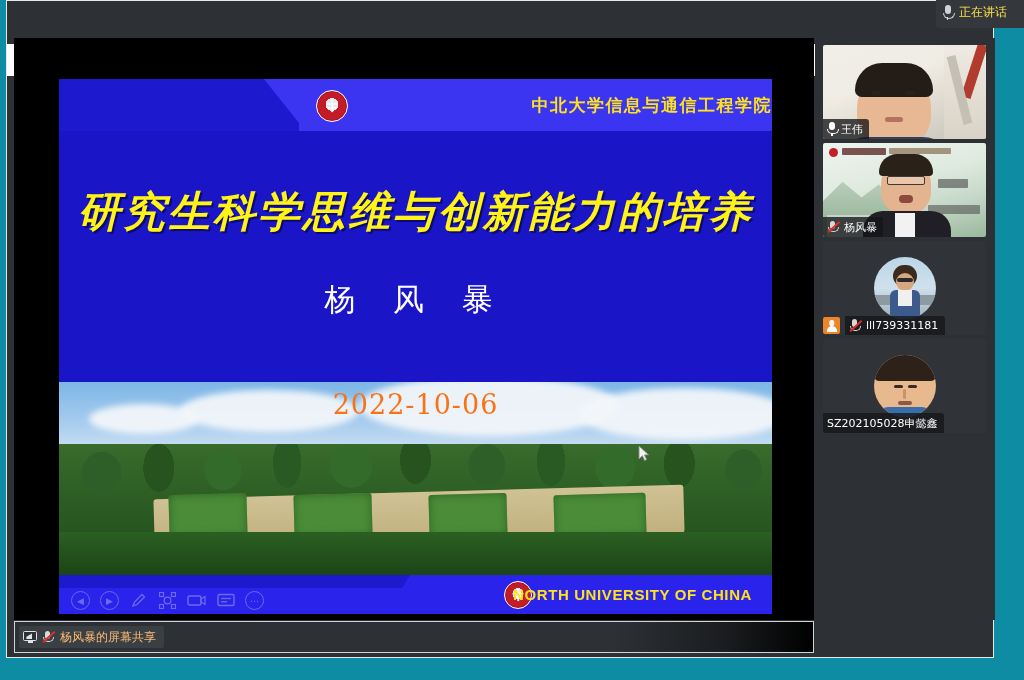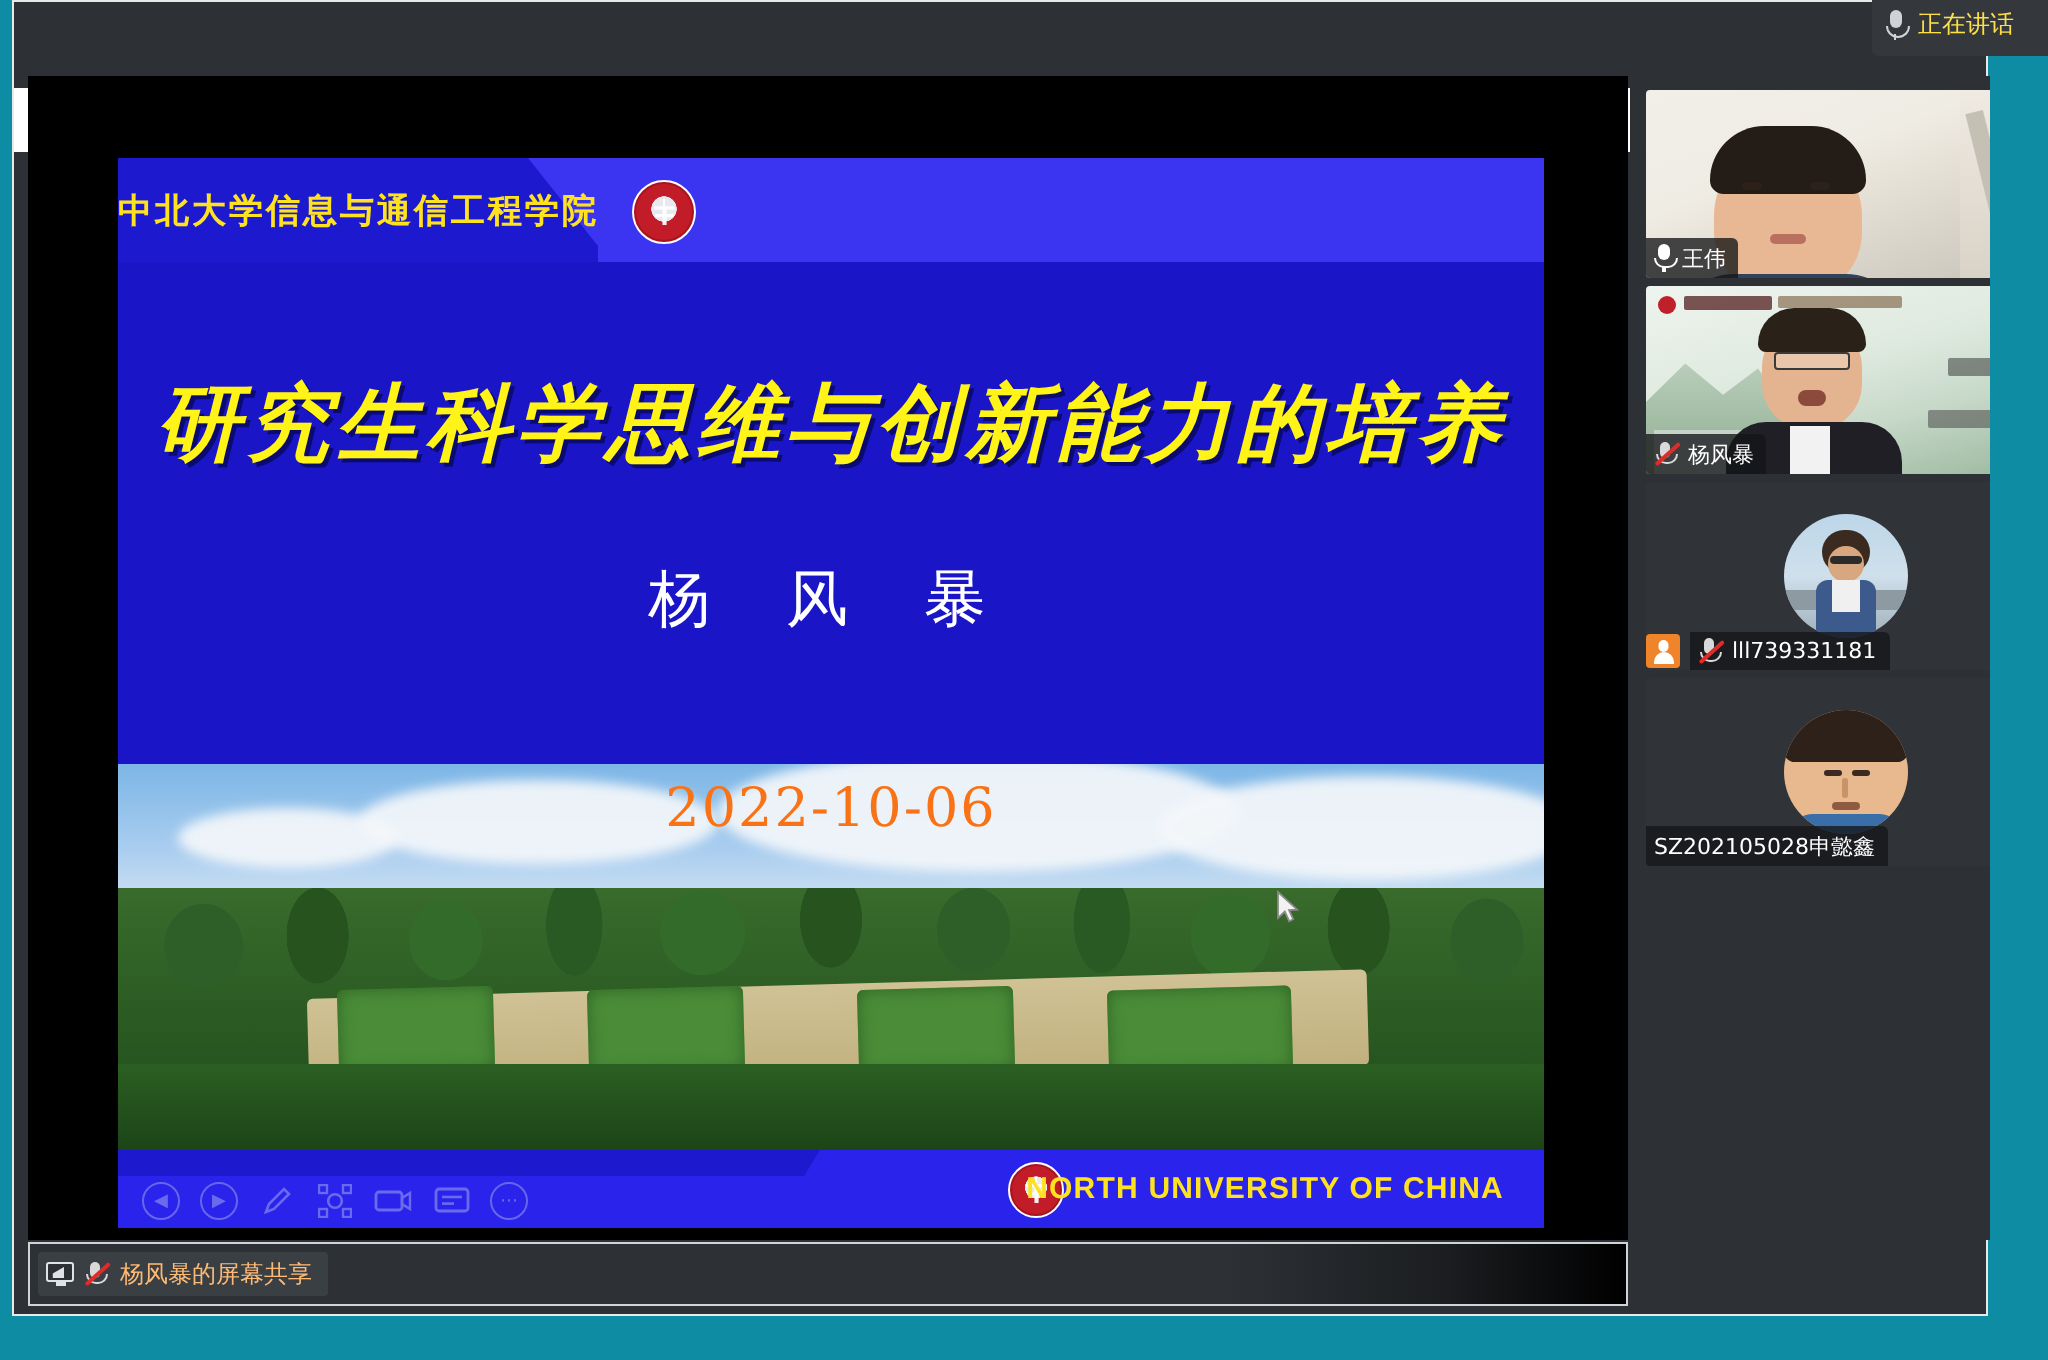--- a/index.html
+++ b/index.html
@@ -42,21 +42,21 @@
     background:#1d19cf;clip-path:polygon(0 0,205px 0,240px 44px,240px 52px,0 52px);}
   .crest{position:absolute;width:30px;height:30px;border-radius:50%;
     background:radial-gradient(circle at 50% 45%, #e8e8ef 0 28%, #c21c28 29% 78%, #f0eff4 79% 100%);
     border:1.5px solid #ffffff;box-shadow:0 0 0 1px #a8141f inset;}
   .crest:after{content:"";position:absolute;left:50%;top:50%;transform:translate(-50%,-50%);
     width:13px;height:13px;background:#fff;
     clip-path:polygon(46% 0,54% 0,54% 28%,90% 28%,90% 40%,60% 40%,60% 58%,86% 58%,86% 70%,
       60% 70%,60% 100%,44% 100%,44% 70%,16% 70%,16% 58%,44% 58%,44% 40%,12% 40%,12% 28%,46% 28%);
     opacity:.92;}
   .crest-header{left:257px;top:11px;}
-  .header-title{position:absolute;left:0;right:0;top:15px;text-align:left;
+  .header-title{position:absolute;left:0;right:0;top:15px;text-align:right;
     color:#ffe21f;font-size:17px;font-weight:bold;letter-spacing:1.5px;
     font-family:"DejaVu Sans","Liberation Sans",sans-serif;}
 
   .slide-title{position:absolute;left:0;right:0;top:105px;text-align:center;
     color:#fff318;font-size:42px;font-weight:bold;font-style:italic;letter-spacing:3px;
     font-family:"DejaVu Serif","Liberation Serif",serif;
     text-shadow:2px 2px 0 #0b0a6e;}
   .slide-author{position:absolute;left:0;right:0;top:200px;text-align:center;
     color:#ffffff;font-size:31px;letter-spacing:14px;
     font-family:"DejaVu Sans","Liberation Sans",sans-serif;}
@@ -110,21 +110,21 @@
     box-sizing:border-box;background:transparent;}
   .pctl.sq{border-radius:2px;border:none;}
   .pctl svg{display:block;}
 
   
   .cursor{position:absolute;left:624px;top:407px;width:12px;height:18px;pointer-events:none;}
 
   
   .pstrip{position:absolute;left:808px;top:37px;width:180px;height:582px;
     background:#2d3135;overflow:hidden;}
-  .ptile{position:absolute;left:8px;width:163px;background:#303438;border-radius:2px;overflow:hidden;padding-left:36px;}
+  .ptile{position:absolute;left:8px;width:163px;background:#303438;border-radius:2px;overflow:hidden;}
   .ptile .feed{position:absolute;inset:0;}
   .namechip{position:absolute;left:0;bottom:0;max-width:100%;height:20px;background:rgba(20,22,24,.78);
     display:flex;align-items:center;gap:4px;padding:0 6px 0 4px;box-sizing:border-box;
     border-radius:0 3px 0 0;}
   .namechip .nm{color:#fff;font-size:11px;white-space:nowrap;overflow:hidden;
     font-family:"DejaVu Sans","Liberation Sans",sans-serif;}
   .mic-on{width:10px;height:14px;position:relative;flex:0 0 auto;}
   .mic-on .cap{position:absolute;left:2.2px;top:0;width:5.6px;height:8px;border-radius:3px;background:#fff;}
   .mic-on .arc{position:absolute;left:0;top:6.5px;width:9.6px;height:4.6px;
     border:1.3px solid #fff;border-top:none;border-radius:0 0 6px 6px;}

